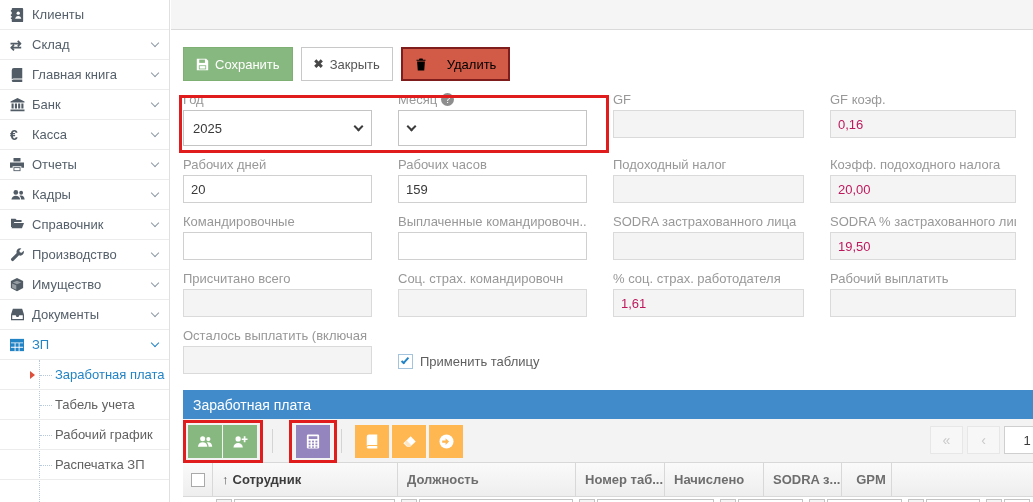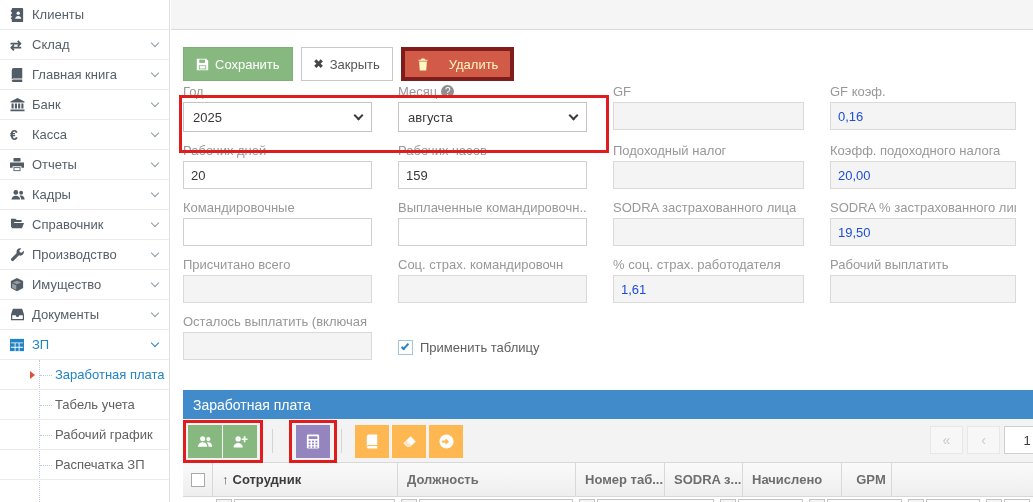--- a/index.html
+++ b/index.html
@@ -35,36 +35,36 @@
   #topbar { position:absolute; left:171px; top:0; width:862px; height:30px;
     background:#f5f5f5; border-bottom:1px solid #dadada; }
 
   
   #actions { position:absolute; left:183px; top:47px; display:flex; gap:8px; }
   .abtn { height:34px; display:inline-flex; align-items:center; padding:0 12px;
     font-size:13px; font-family:inherit; cursor:pointer; gap:6px; }
   .btn-save { background:#87b87f; border:1px solid #7eb073; color:#fff; }
   .btn-close { background:#fff; border:1px solid #c8c8c8; color:#555; }
   .btn-close .charicon { color:#474747; font-size:12px; font-weight:bold; }
-  .btn-delete { background:#d15b47; border:4px solid #7f1d1d; color:#fef9c3;gap:20px; }
+  .btn-delete { background:#d15b47; border:2px solid #7f1d1d; color:#000000;gap:20px; }
   .abtn .ic { display:flex; align-items:center; }
 
   
-  #form-grid { position:absolute; left:183px; top:84px; width:850px; display:grid;
+  #form-grid { position:absolute; left:183px; top:92px; width:850px; display:grid;
     grid-template-columns:189px 189px 191px 186px; column-gap:26px; row-gap:11px; }
   .cell {}
   .flabel { font-size:13px; color:#989898; margin-bottom:3px; height:15px;
     white-space:nowrap; overflow:hidden; display:flex; align-items:center; gap:4px; }
   .help { width:13px; height:13px; border-radius:50%; background:#8e8e8e; color:#fff;
     font-size:10px; line-height:13px; text-align:center; flex:none; cursor:pointer; }
   .ctl { width:100%; height:28px; border:1px solid #d0d0d0; font-size:13px;
     color:#393939; font-family:inherit; }
   .ctl-input { padding:0 7px; background:#fff; }
-  .ctl-disabled { background:#f4f4f4; border-color:#dadada; color:#1d4ed8; }
-  .ctl-select { height:30px; background:#fff; border:1px solid #c4c4c4; display:flex;
+  .ctl-disabled { background:#f4f4f4; border-color:#dadada; color:#be185d; }
+  .ctl-select { height:36px; background:#fff; border:1px solid #c4c4c4; display:flex;
     align-items:center; padding:0 9px; cursor:pointer; position:relative; }
   .sel-val { flex:1; }
   .sel-chev { width:7px; height:7px; border-right:2px solid #3c3c3c; border-bottom:2px solid #3c3c3c;
     transform:rotate(45deg); margin-top:-4px; }
   .cbx-cell { display:flex; align-items:center; margin-top:20px; }
   .cbx { width:15px; height:15px; border:1px solid #a4c4de; background:#fff; margin-right:7px;
     position:relative; cursor:pointer; flex:none; }
   .cbx-check { position:absolute; left:4px; top:1px; width:4px; height:8px;
     border-right:2px solid #2283c5; border-bottom:2px solid #2283c5; transform:rotate(42deg); }
   .cbx-lbl { font-size:13px; color:#5e5e5e; }
@@ -284,21 +284,20 @@
         <span class="sel-val">2025</span>
         <span class="sel-chev"></span>
       </div>
     </div>
     <div class="cell">
       <div class="flabel">
         <span>Месяц</span>
         <span class="help">?</span>
       </div>
       <div class="ctl ctl-select">
-        <span class="sel-val">августа</span>
         <span class="sel-chev"></span>
       </div>
     </div>
     <div class="cell"><div class="flabel">
         <span>GF</span>
       </div><input class="ctl ctl-input ctl-disabled" disabled="" style=""></div>
     <div class="cell"><div class="flabel">
         <span>GF коэф.</span>
       </div><input class="ctl ctl-input ctl-disabled" disabled="" value="0,16" style=""></div>
     <div class="cell"><div class="flabel">
@@ -428,25 +427,25 @@
     <div class="th sorted" style="width: 185px;">
       <span class="sort-arrow">↑</span>
       <span>Сотрудник</span>
     </div>
     <div class="th" style="width: 178px; align-items: center;">
       <span>Должность</span>
     </div>
     <div class="th" style="width: 89px;">
       <span>Номер таб...</span>
     </div>
+    <div class="th" style="width: 99px;">
+      <span>Начислено</span>
+    </div>
     <div class="th" style="width: 78px;">
       <span>SODRA з...</span>
-    </div>
-    <div class="th" style="width: 99px;">
-      <span>Начислено</span>
     </div>
     <div class="th" style="width: 50px; justify-content: center;">
       <span>GPM</span>
     </div>
   </div>
 <div id="filter-row">
     <div class="fcell" style="width: 30px;"></div>
     <div class="fcell" style="width: 185px;">
       <span class="fop"></span>
       <input style="">

